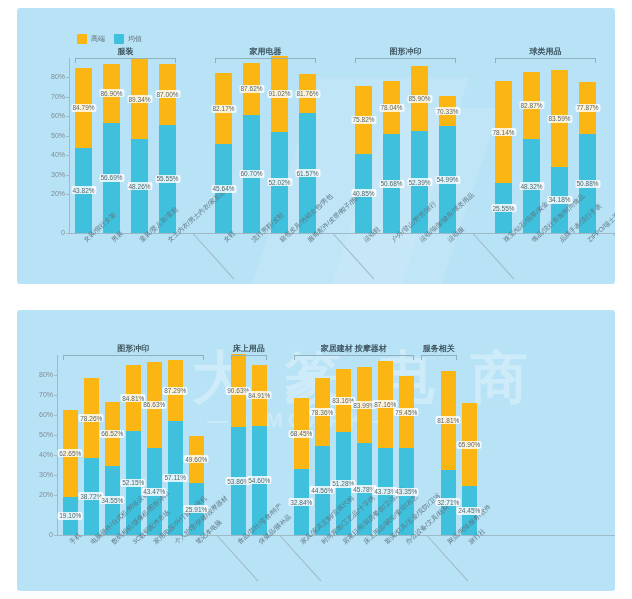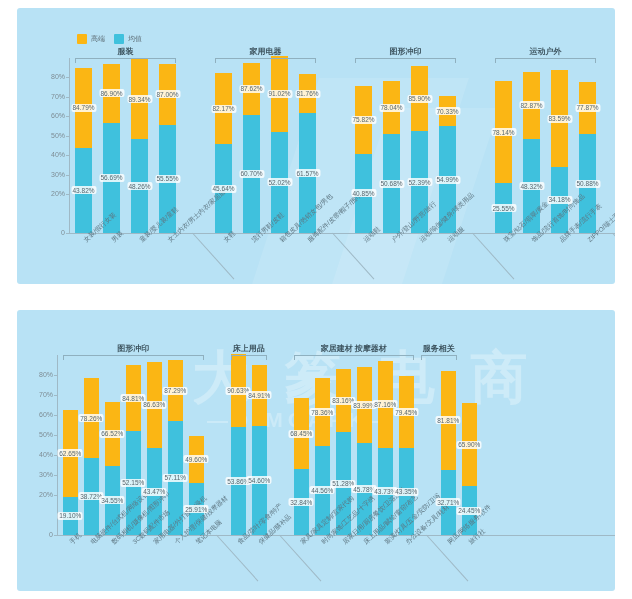--- a/index.html
+++ b/index.html
@@ -312,21 +312,21 @@
         <div class="xlab" style="left: 540.5px; top: 230px;">品牌手表/流行手表</div>
         <div class="bar-col" style="left: 562px; width: 17px; top: 73.5861px; height: 151.414px;">
           <div class="seg-top" style="top: 0px; height: 52.4806px;"></div>
           <div class="seg-bot" style="height: 98.9333px;"></div>
         </div>
         <div class="dlabel" style="left: 570.5px; top: 95.8264px;">77.87%</div>
         <div class="dlabel" style="left: 570.5px; top: 171.533px;">50.88%</div>
         <div class="xlab" style="left: 568.5px; top: 230px;">ZIPPO/瑞士军刀/眼镜/眼镜</div>
         <div class="grp" style="left: 478px; width: 101px; top: 50px; height: 6px;">
           <div class="grp-line"></div>
-          <div class="grp-title">运动户外</div>
+          <div class="grp-title">球类用品</div>
         </div>
         <div class="grp-sep" style="left: 595px; top: 225px; height: 62px; transform: rotate(-42deg);"></div>
       </div>
   </div>
 
   <div class="panel" id="panel-bottom">
     <div class="watermark">
       <div class="wm-text" id="wm-main" style="left:175px; top:30px;">大 篆 电 商</div>
       <div class="wm-sub" id="wm-sub" style="left:190px; top:98px;">—D-MCARK—</div>
     </div>

